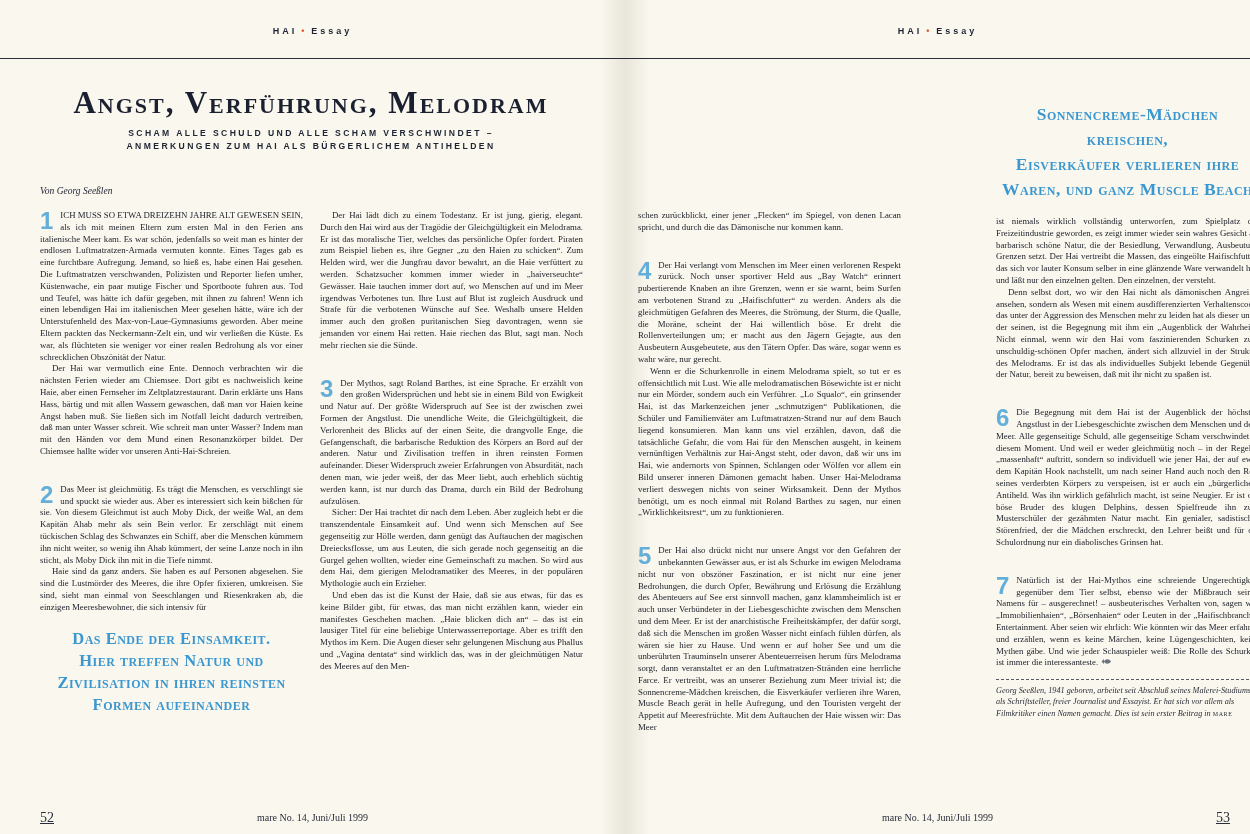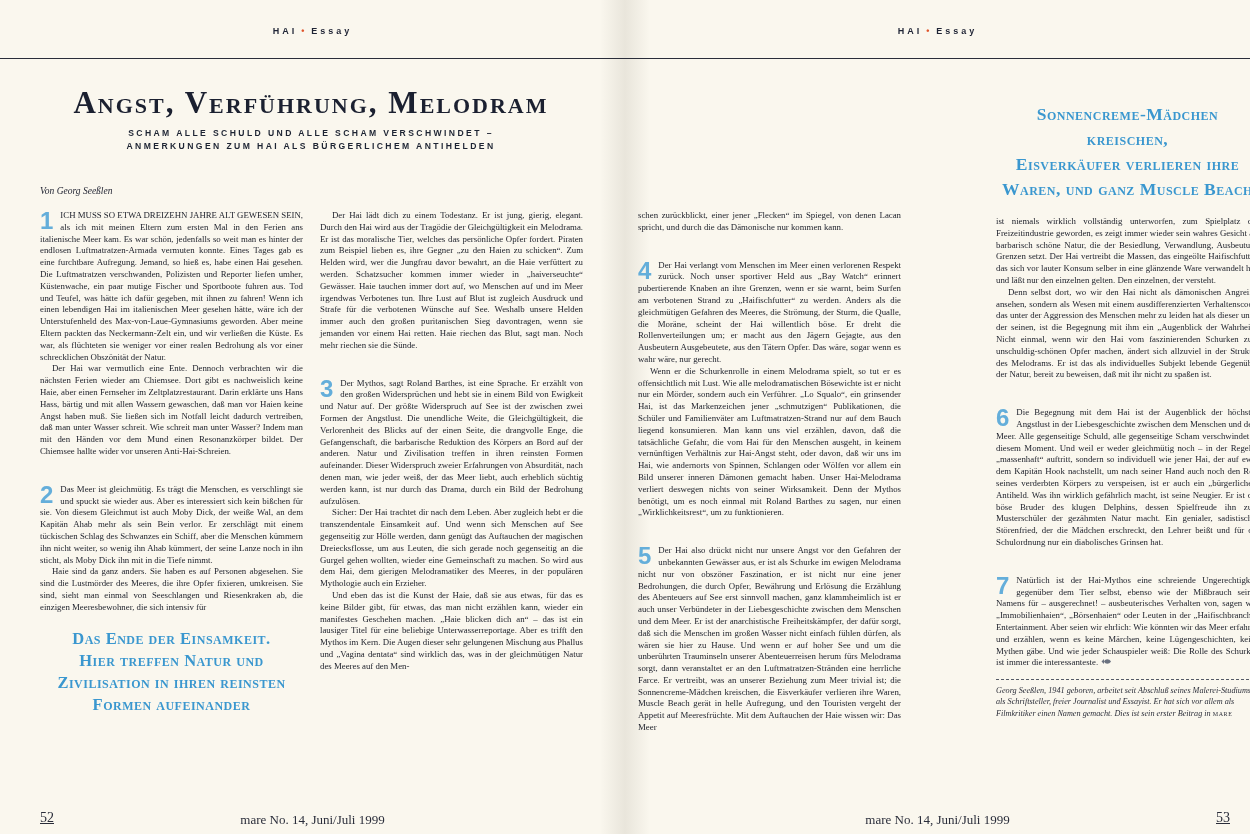--- a/index.html
+++ b/index.html
@@ -41,21 +41,21 @@
     color:#3a97cf;font-size:16.5px;line-height:22px;letter-spacing:0.5px;}
   .headline{text-align:center;font-variant:small-caps;font-weight:600;color:#3a97cf;
     font-size:17.5px;line-height:25px;letter-spacing:0.5px;margin-bottom:14px;}
 
   .bio{margin-top:10px;border-top:1px dashed #555a66;padding-top:5px;
     font-style:italic;font-size:8.2px;line-height:11.2px;text-align:left;color:#2c2f3a;}
   .bio .bio-mag{font-style:normal;font-variant:small-caps;letter-spacing:0.6px;margin-top:36px;}
 
   .endmark{display:inline-block;vertical-align:baseline;margin-left:3px;}
 
-  .footer-credit{position:absolute;top:812px;font-size:13px;color:#2a2d3a;}
+  .footer-credit{position:absolute;top:812px;font-size:10px;color:#2a2d3a;}
   #footer-credit-left{left:0;width:625px;text-align:center;}
   #footer-credit-right{left:625px;width:625px;text-align:center;}
   .pagenum{position:absolute;top:810px;font-size:14px;color:#2a2d3a;text-decoration:underline;}
   #pagenum-left{left:40px;}
   #pagenum-right{left:1216px;width:40px;text-align:left;}
 </style>
 </head>
 <body>
 
 <div class="gutter"></div>

